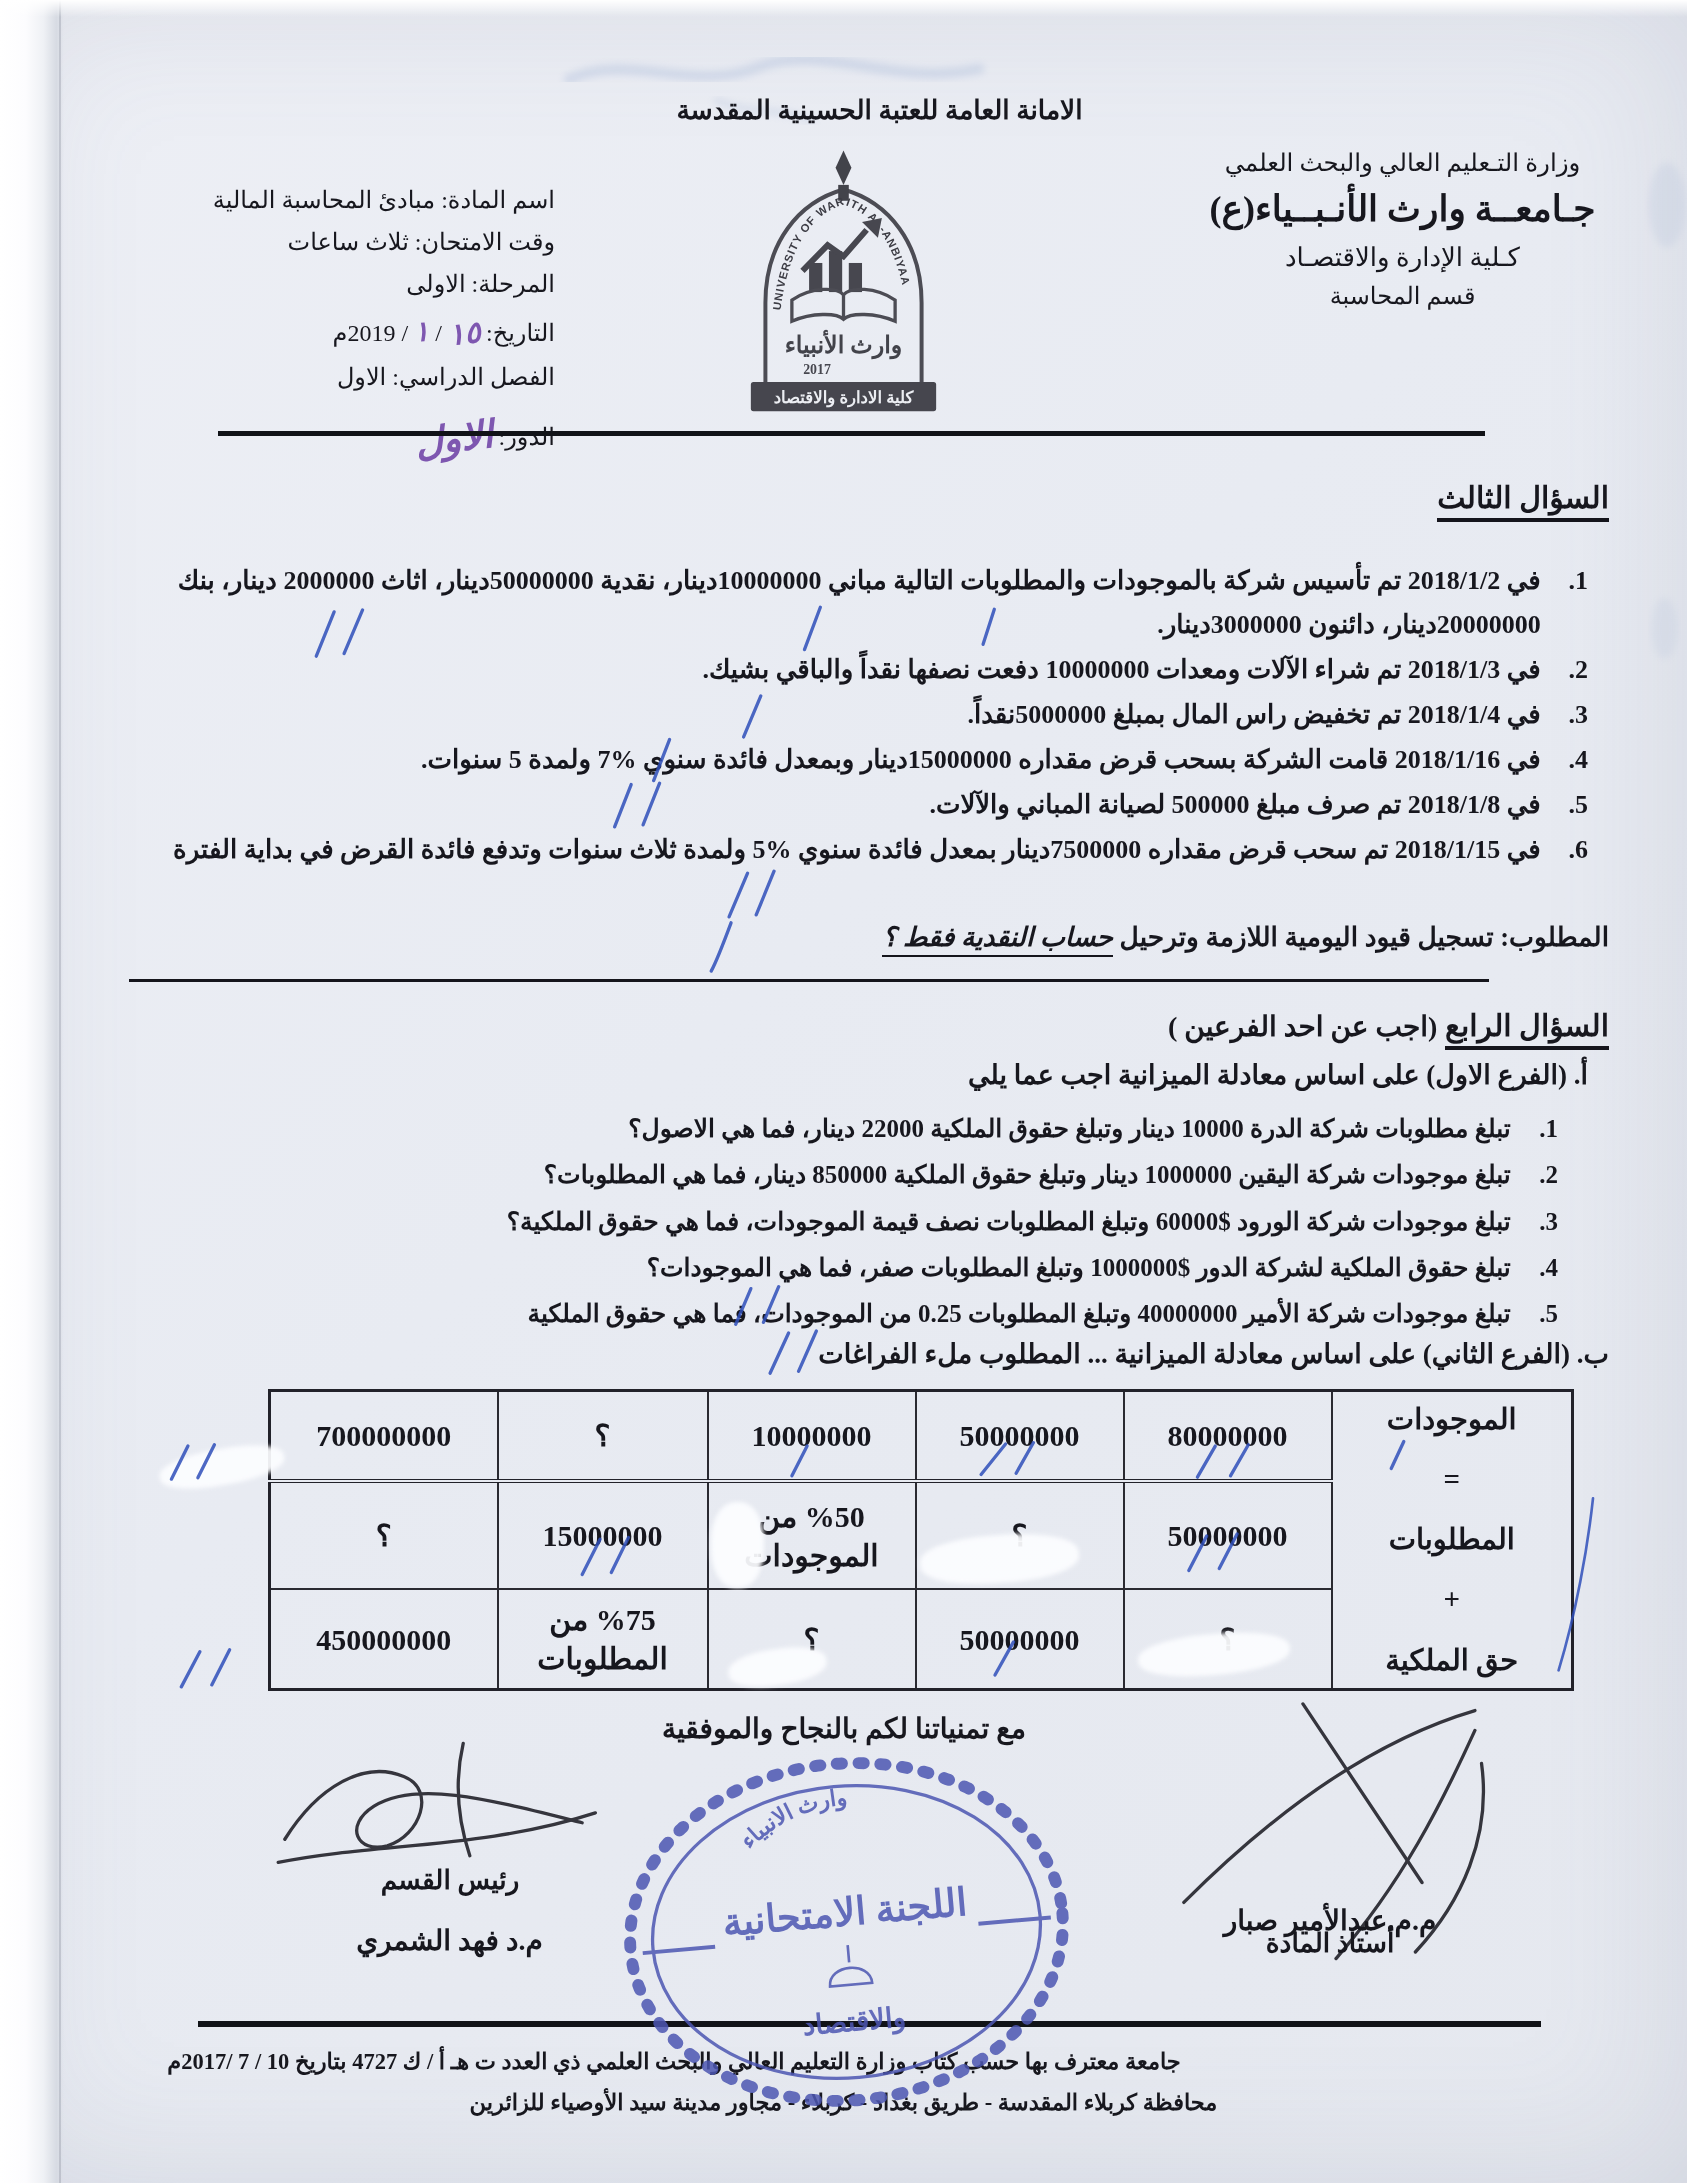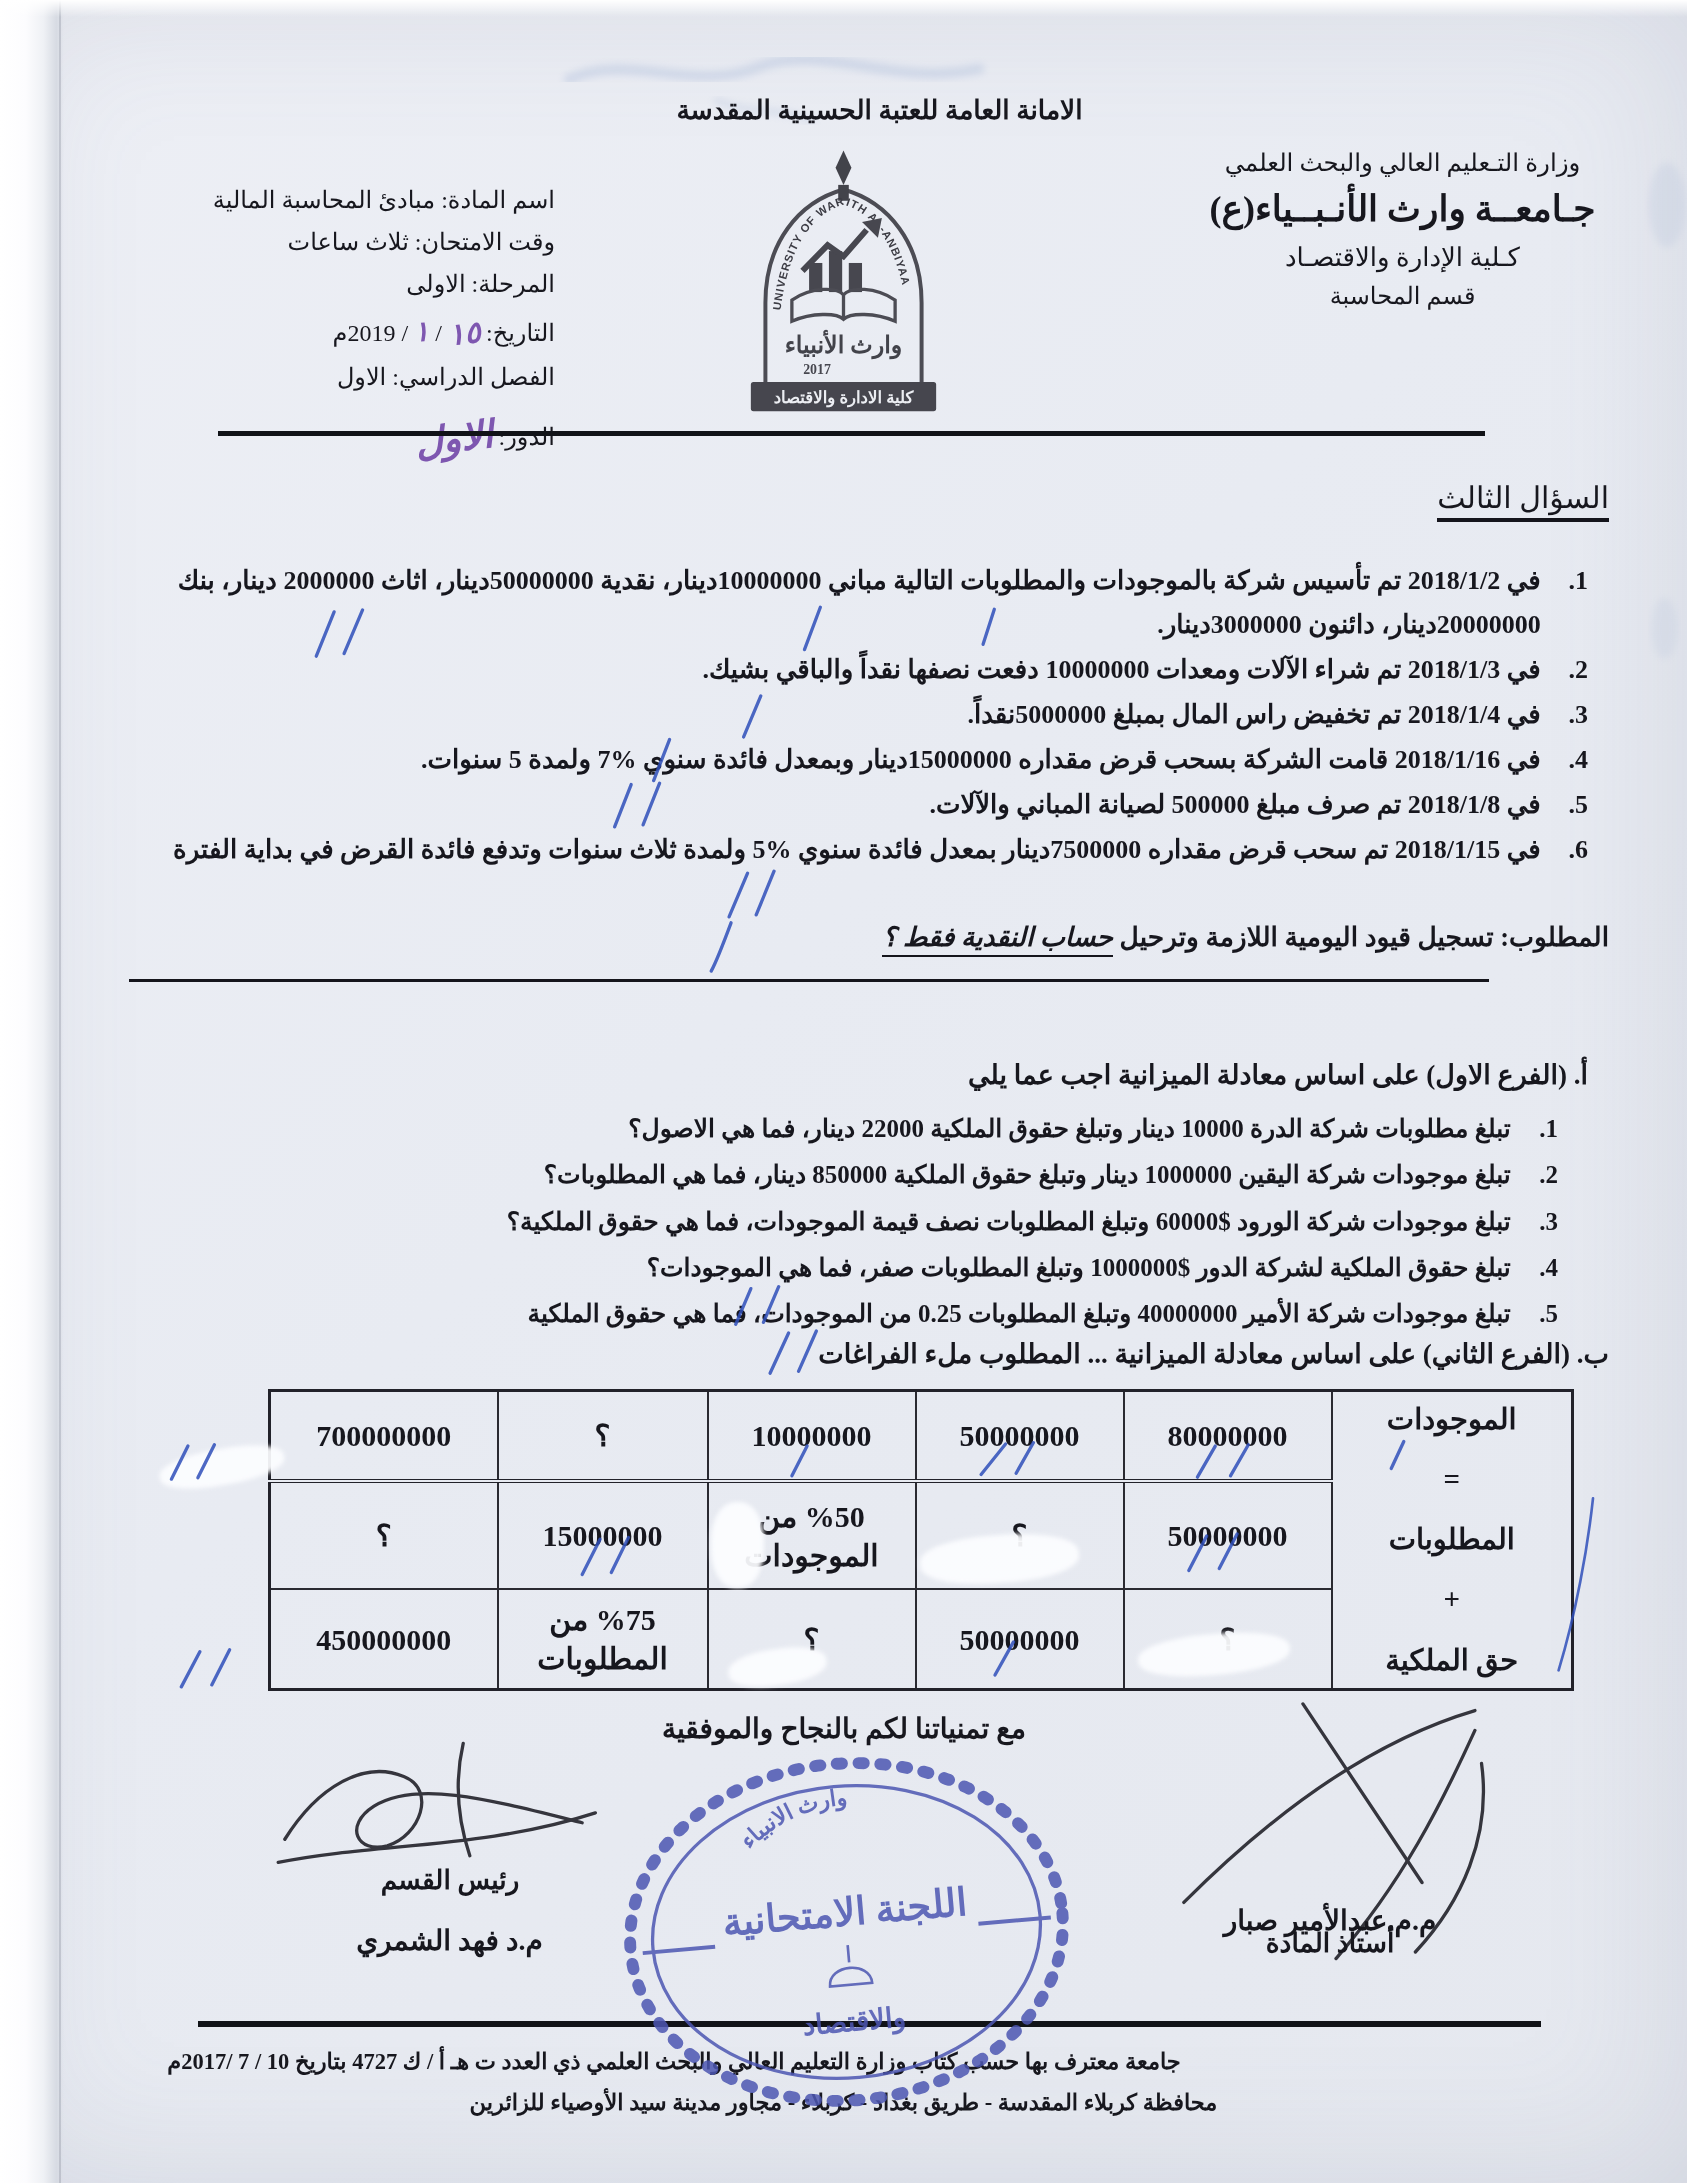--- a/index.html
+++ b/index.html
@@ -29,21 +29,21 @@
   .ministry .l4{font-size:24px;}
   .course-info{top:180px;left:185px;width:370px;z-index:2;font-size:24px;
      line-height:1.74;text-align:right;}
   .hand{color:#7e57b0;font-style:italic;display:inline-block;}
   .hand-day{font-size:30px;transform:rotate(-6deg) translateY(2.6px);font-weight:bold;}
   .hand-month{font-size:28px;transform:rotate(-4deg);font-weight:bold;}
   .hand-round{font-size:38px;transform:rotate(-7deg) translateY(6.6px);font-weight:bold;letter-spacing:2px;}
   .logo-wrap{top:149px;left:731px;width:225px;height:265px;z-index:2;opacity:.95;}
   .header-rule{top:431px;left:218px;width:1267px;height:5.3px;background:#111318;z-index:2;}
   
-  .q3-title{top:480px;right:78px;font-size:30px;font-weight:normal;z-index:2;margin-left:39px;}
+  .q3-title{top:480px;right:78px;font-size:30px;font-weight:bold;z-index:2;margin-left:39px;}
   .q3-list{top:559px;right:99px;left:112px;z-index:2;font-size:26px;font-weight:bold;line-height:1.68;}
   .qitem{display:flex;gap:13.2px;margin-bottom:1.3px;}
   .qnum{flex:none;width:34px;}
   .qtext{flex:1;}
   .q3-request{top:921px;right:78px;left:112px;font-size:26.5px;font-weight:bold;z-index:2;}
   .ul-thin{border-bottom:2.6px solid #15151c;padding-bottom:2.6px;font-style:italic;}
   .divider{top:979px;left:129px;width:1360px;height:3.3px;background:#15151c;z-index:2;}
   
   .q4-title{top:1008px;right:78px;font-size:30px;font-weight:bold;z-index:2;}
   .q4-sub{font-size:28px;}
@@ -193,20 +193,24 @@
   </div>
 
   <div class="abs q3-request rtl">
     <span>المطلوب:</span>
     <span>تسجيل قيود اليومية اللازمة وترحيل</span>
     <span class="ul-thin">حساب النقدية فقط ؟</span>
   </div>
 
   <div class="abs divider"></div>
 
+  <div class="abs q4-title rtl">
+    <span class="ul">السؤال الرابع</span>
+    <span class="q4-sub">(اجب عن احد الفرعين )</span>
+  </div>
 
   <div class="abs branch branch-a rtl">
     <span>أ.</span>
     <span>(الفرع الاول)</span>
     <span>على اساس معادلة الميزانية اجب عما يلي</span>
   </div>
 
   <div class="abs q4-list rtl">
     <div class="qitem">
       <span class="qnum">1.</span>

